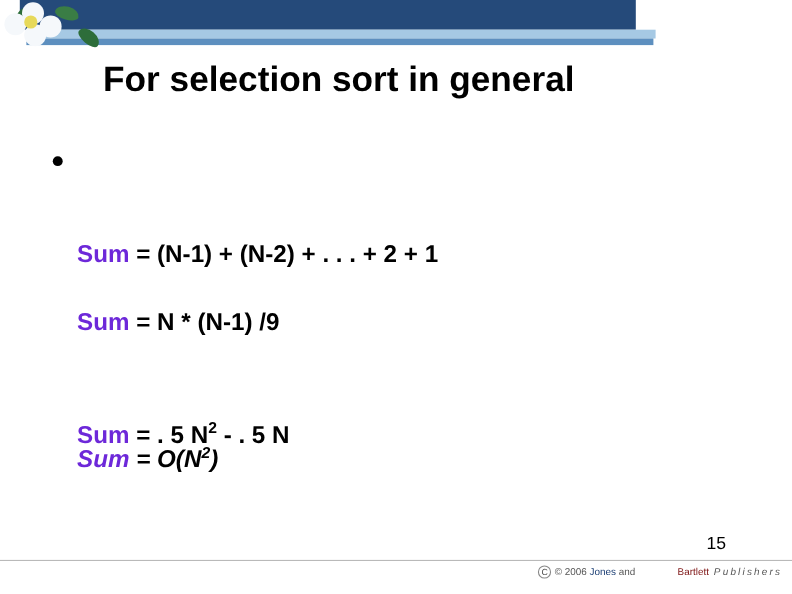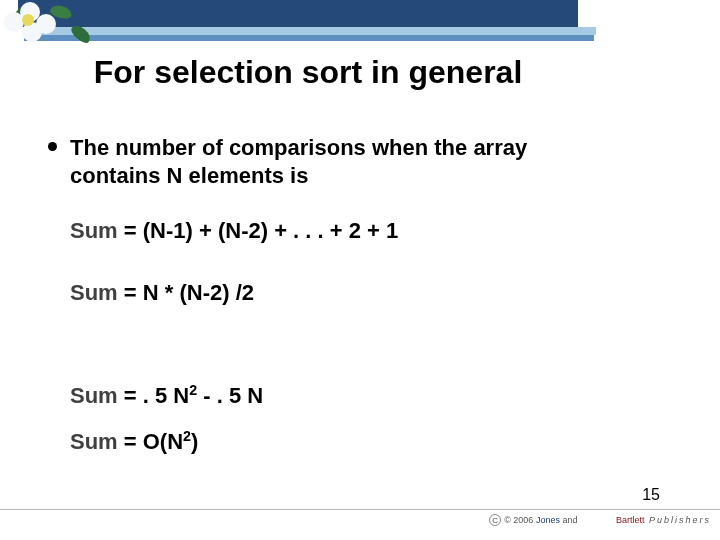--- a/index.html
+++ b/index.html
@@ -97,23 +97,23 @@
   .eq-line {
     position: absolute;
     left: 70px;
     font-size: 22px;
     font-weight: bold;
     color: #000;
   }
   .eq1 { top: 218px; }
   .eq2 { top: 280px; }
   .eq3 { top: 356px; margin-top: 26px; }
-  .eq4 { top: 428px; }
-
-  .sum-label { color: #404040; }
+  .eq4 { top: 404px; font-style: italic; }
+
+  .sum-label { color: #6d28d9; }
   sup { font-size: 0.65em; vertical-align: super; font-weight: bold; }
 
   .page-num {
     position: absolute;
     right: 60px;
     bottom: 36px;
     font-size: 16px;
     color: #000;
   }
 
@@ -164,29 +164,28 @@
       <div class="petal p3"></div>
       <div class="petal p4"></div>
       <div class="center-dot"></div>
     </div>
   </div>
 
   <div class="title">For selection sort in general</div>
 
   <div class="bullet-block">
     <span class="bullet-dot"></span>
-    <span>The number of comparisons when the array contains N elements is</span>
   </div>
 
   <div class="eq-line eq1">
     <span class="sum-label">Sum</span><span> = (N-1)  +   (N-2)  + .   .   .   +  2  +  1</span>
   </div>
 
   <div class="eq-line eq2">
-    <span class="sum-label">Sum</span><span>  = N * (N-2) /2</span>
+    <span class="sum-label">Sum</span><span>  = N * (N-1) /9</span>
   </div>
 
   <div class="eq-line eq3">
     <span class="sum-label">Sum</span><span> = . 5 N</span><sup>2</sup><span> - . 5 N</span>
   </div>
 
   <div class="eq-line eq4">
     <span class="sum-label">Sum</span><span> = O(N</span><sup>2</sup><span>)</span>
   </div>
 

